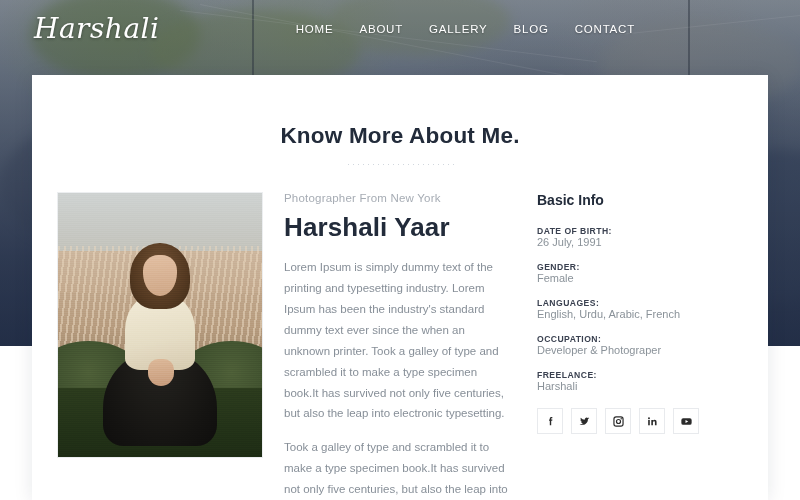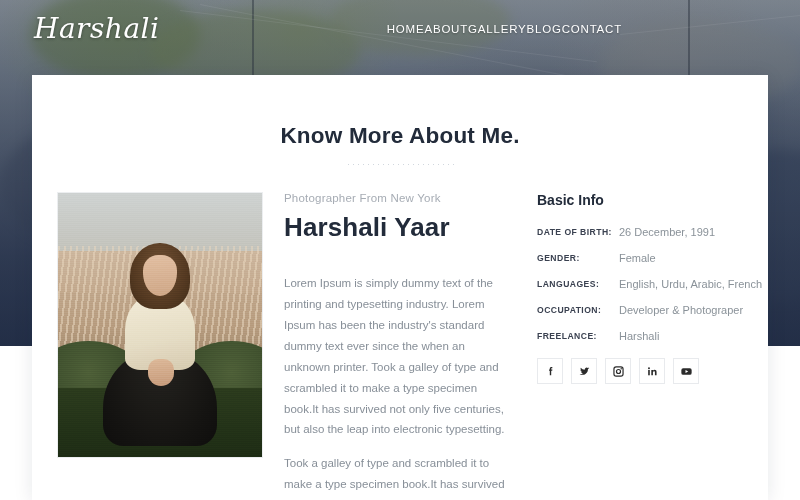--- a/index.html
+++ b/index.html
@@ -56,21 +56,21 @@
     margin-left:34px;
     font-family:"DejaVu Serif", serif;
     font-style:italic;
     font-size:28px;
     color:#ffffff;
     letter-spacing:.5px;
     text-shadow:0 1px 3px rgba(0,0,0,.35);
     line-height:1;
     cursor:pointer;
   }
-  .nav-menu { margin-left:auto; margin-right:28px; display:flex; align-items:center; }
+  .nav-menu { margin-left:auto; margin-right:15px; display:flex; align-items:center; gap:26px; }
   .nav-item {
     color:#ffffff; font-size:11.5px; letter-spacing:.8px;
     text-transform:uppercase; cursor:pointer;
     text-shadow:0 1px 2px rgba(0,0,0,.30);
   }
 
   
   .card {
     position:absolute; left:32px; top:75px; width:736px; height:425px;
     background:#ffffff; z-index:5;
@@ -127,30 +127,30 @@
          border-radius:40% 40% 50% 50%; }
   .grain { left:0; top:0; width:100%; height:100%;
          background:repeating-linear-gradient(0deg, rgba(255,255,255,.03) 0 1px, rgba(0,0,0,.03) 1px 2px);
          mix-blend-mode:overlay; }
 
   
   .text-col { width:245px; padding-right:18px; }
   .eyebrow { font-size:11.5px; color:#a6acb4; letter-spacing:.2px; margin-bottom:8px; }
   .person-name {
     font-size:26px; font-weight:bold; color:#222b3a;
-    letter-spacing:.1px; margin-bottom:30px;
+    letter-spacing:.1px; margin-bottom:14px;
   }
   .para {
     font-size:11.5px; line-height:1.82; color:#878f98; margin-bottom:13px;
   }
 
   
   .info-col { width:235px; padding-left:8px; }
   .info-title { font-size:14px; font-weight:bold; color:#222b3a; margin-bottom:18px; }
-  .info-row { display:flex; align-items:center; margin-bottom:14px; }
+  .info-row { display:flex; align-items:flex-start; margin-bottom:14px;flex-direction:column; }
   .info-label {
     width:82px; flex:none;
     font-size:8.6px; font-weight:bold; letter-spacing:.45px;
     color:#3a4150; text-transform:uppercase;
   }
   .info-value { font-size:11px; color:#8a9299; }
 
   
   .socials { display:flex; gap:8px; margin-top:16px; }
   .social-btn {
@@ -222,21 +222,21 @@
         <div class="person-name">Harshali Yaar</div>
         <p class="para">Lorem Ipsum is simply dummy text of the printing and typesetting industry. Lorem Ipsum has been the industry's standard dummy text ever since the when an unknown printer. Took a galley of type and scrambled it to make a type specimen book.It has survived not only five centuries, but also the leap into electronic typesetting.</p>
         <p class="para">Took a galley of type and scrambled it to make a type specimen book.It has survived not only five centuries, but also the leap into electronic typesetting.</p>
       </div>
 
       <div class="info-col">
         <div class="info-title">Basic Info</div>
 
         <div class="info-row">
           <span class="info-label">DATE OF BIRTH:</span>
-          <span class="info-value">26 December, 1991</span>
+          <span class="info-value">26 July, 1991</span>
         </div>
         <div class="info-row">
           <span class="info-label">GENDER:</span>
           <span class="info-value">Female</span>
         </div>
         <div class="info-row">
           <span class="info-label">LANGUAGES:</span>
           <span class="info-value">English, Urdu, Arabic, French</span>
         </div>
         <div class="info-row">

